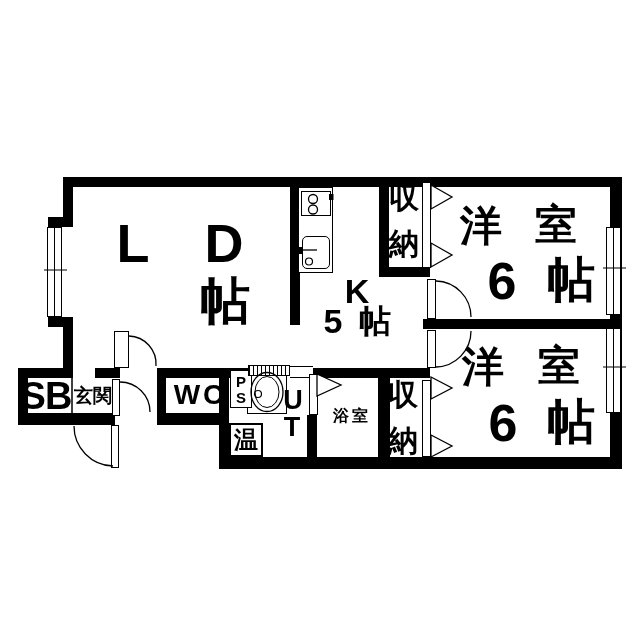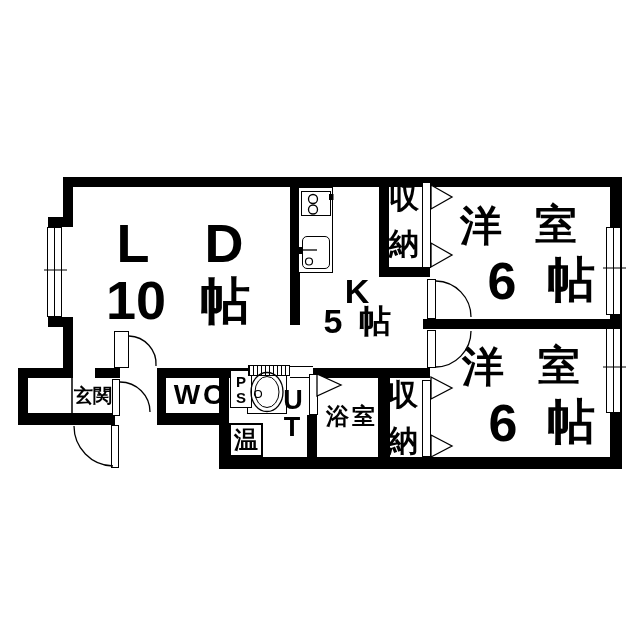--- a/index.html
+++ b/index.html
@@ -97,21 +97,20 @@
     <line x1="613.5" y1="329" x2="613.5" y2="412" stroke="#000" stroke-width="1"></line>
     <line x1="44" y1="270" x2="67" y2="270" stroke="#000" stroke-width="1"></line>
     <line x1="603" y1="268" x2="626" y2="268" stroke="#000" stroke-width="1"></line>
     <line x1="603" y1="367" x2="626" y2="367" stroke="#000" stroke-width="1"></line>
 
     <line x1="72" y1="369" x2="72" y2="413" stroke="#000" stroke-width="1.5"></line>
   </svg>
 
   <span class="t" style="left:133px;top:243px;font-size:54px">L</span>
   <span class="t" style="left:224px;top:243px;font-size:54px">D</span>
-  <span class="t" style="left:136px;top:300px;font-size:54px">10</span>
   <span class="t" style="left:225px;top:301px;font-size:50px">帖</span>
 
   <span class="t" style="left:357px;top:291px;font-size:34px">K</span>
   <span class="t" style="left:333px;top:321px;font-size:34px">5</span>
   <span class="t" style="left:375px;top:321px;font-size:32px">帖</span>
 
   <span class="t" style="left:481px;top:226px;font-size:42px">洋</span>
   <span class="t" style="left:556px;top:225px;font-size:42px">室</span>
   <span class="t" style="left:502px;top:281px;font-size:52px">6</span>
   <span class="t" style="left:571px;top:280px;font-size:48px">帖</span>
@@ -119,22 +118,23 @@
   <span class="t" style="left:483px;top:367px;font-size:42px">洋</span>
   <span class="t" style="left:559px;top:366px;font-size:42px">室</span>
   <span class="t" style="left:503px;top:423px;font-size:52px">6</span>
   <span class="t" style="left:571px;top:422px;font-size:48px">帖</span>
 
   <span class="t" style="left:404px;top:198px;font-size:30px">収</span>
   <span class="t" style="left:404px;top:244px;font-size:30px">納</span>
   <span class="t" style="left:403px;top:395px;font-size:30px">収</span>
   <span class="t" style="left:403px;top:441px;font-size:30px">納</span>
 
+  <span class="t" style="left:46px;top:396px;font-size:38px;letter-spacing:-1px">SB</span>
   <span class="t" style="left:93px;top:395px;font-size:19px">玄関</span>
   <span class="t" style="left:200px;top:395px;font-size:28px;letter-spacing:3px">WC</span>
   <span class="t" style="left:241px;top:381px;font-size:15px">P</span>
   <span class="t" style="left:241px;top:397px;font-size:15px">S</span>
   <span class="t" style="left:293px;top:400px;font-size:27px">U</span>
   <span class="t" style="left:292px;top:427px;font-size:27px">T</span>
   <span class="t" style="left:246px;top:440px;font-size:24px">温</span>
-  <span class="t" style="left:352px;top:416px;font-size:23px;letter-spacing:3px">浴室</span>
+  <span class="t" style="left:352px;top:416px;font-size:16px;letter-spacing:3px">浴室</span>
 
 </div>
 
 </body></html>

